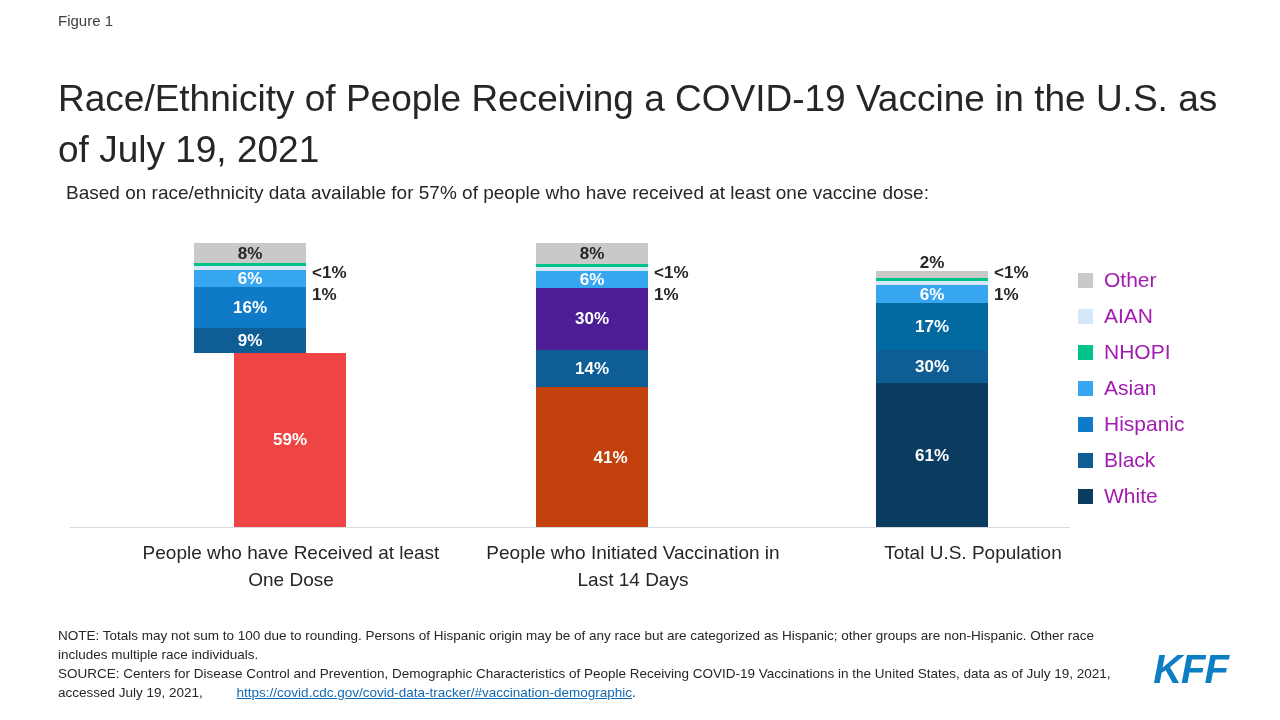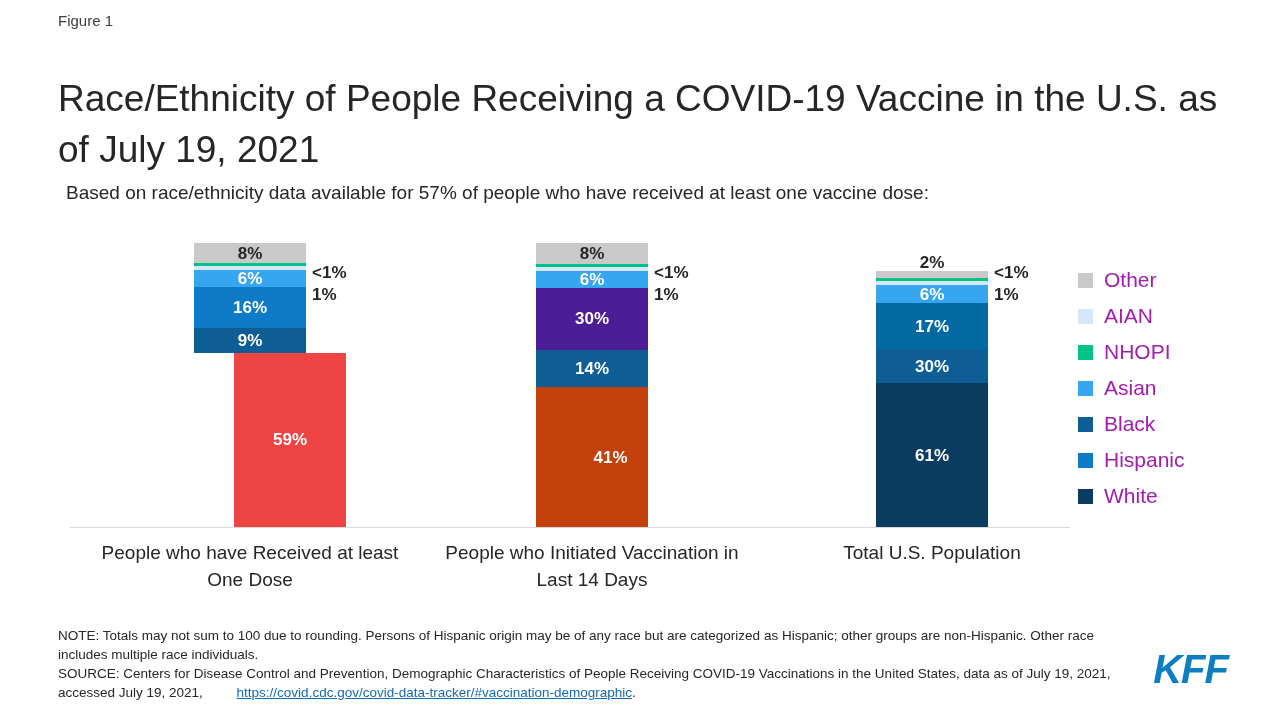--- a/index.html
+++ b/index.html
@@ -91,20 +91,21 @@
   }
 
   .grp-label {
     position: absolute;
     top: 296px;
     width: 300px;
     text-align: center;
     font-size: 19px;
     color: #262626;
     line-height: 27px;
+    margin-left: 41px;
   }
   .group.g0 .grp-label { left: -94px; }
   .group.g1 .grp-label { left: -94px; }
   .group.g2 .grp-label { left: -94px; }
 
   
   .callout {
     position: absolute;
     font-size: 17px;
     font-weight: bold;
@@ -260,26 +261,26 @@
   </div>
   <div class="legend-item">
     <span class="legend-swatch" style="background:#00c389;"></span>
     <span class="legend-label">NHOPI</span>
   </div>
   <div class="legend-item">
     <span class="legend-swatch" style="background:#37a6f0;"></span>
     <span class="legend-label">Asian</span>
   </div>
   <div class="legend-item">
+    <span class="legend-swatch" style="background:#0e7ac8;"></span>
+    <span class="legend-label">Hispanic</span>
+  </div>
+  <div class="legend-item">
     <span class="legend-swatch" style="background:#0e5e95;"></span>
     <span class="legend-label">Black</span>
-  </div>
-  <div class="legend-item">
-    <span class="legend-swatch" style="background:#0e7ac8;"></span>
-    <span class="legend-label">Hispanic</span>
   </div>
   <div class="legend-item">
     <span class="legend-swatch" style="background:#0a3c60;"></span>
     <span class="legend-label">White</span>
   </div>
 </div>
 
 <div class="footer">
   <div>NOTE: Totals may not sum to 100 due to rounding. Persons of Hispanic origin may be of any race but are categorized as Hispanic; other groups are non-Hispanic. Other race includes multiple race individuals.</div>
   <div><span>SOURCE: Centers for Disease Control and Prevention, Demographic Characteristics of People Receiving COVID-19 Vaccinations in the United States, data as of July 19, 2021, accessed July 19, 2021, </span><a href="#">https://covid.cdc.gov/covid-data-tracker/#vaccination-demographic</a><span>.</span></div>

